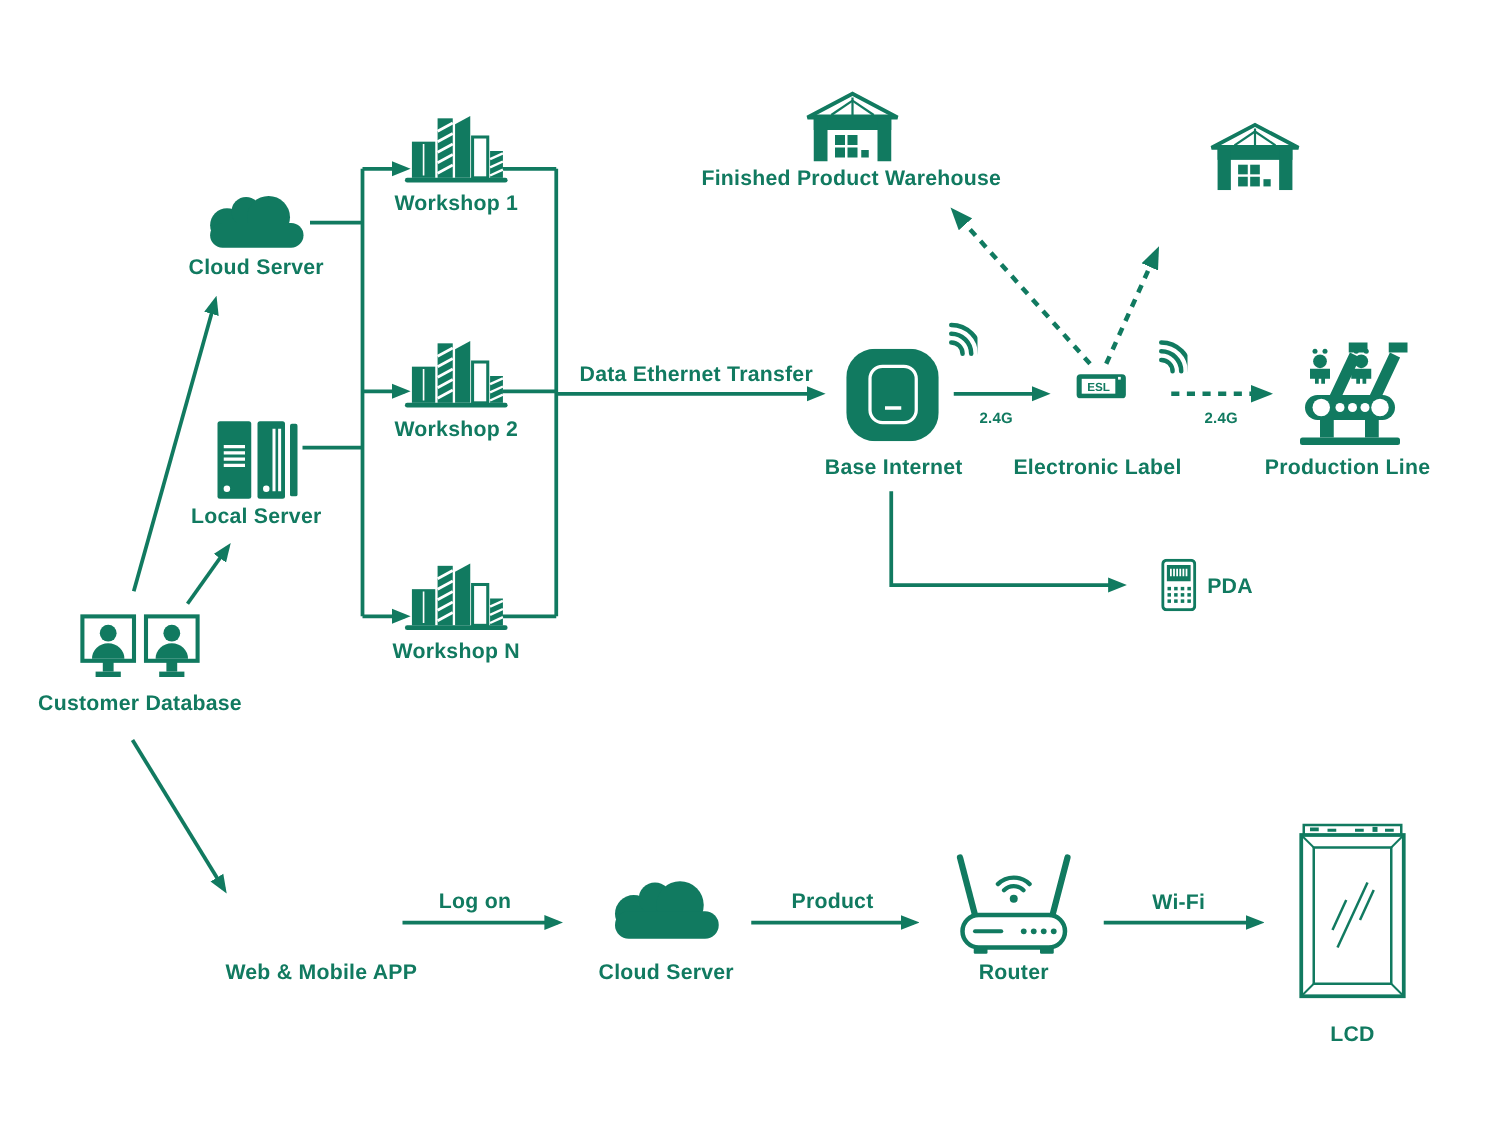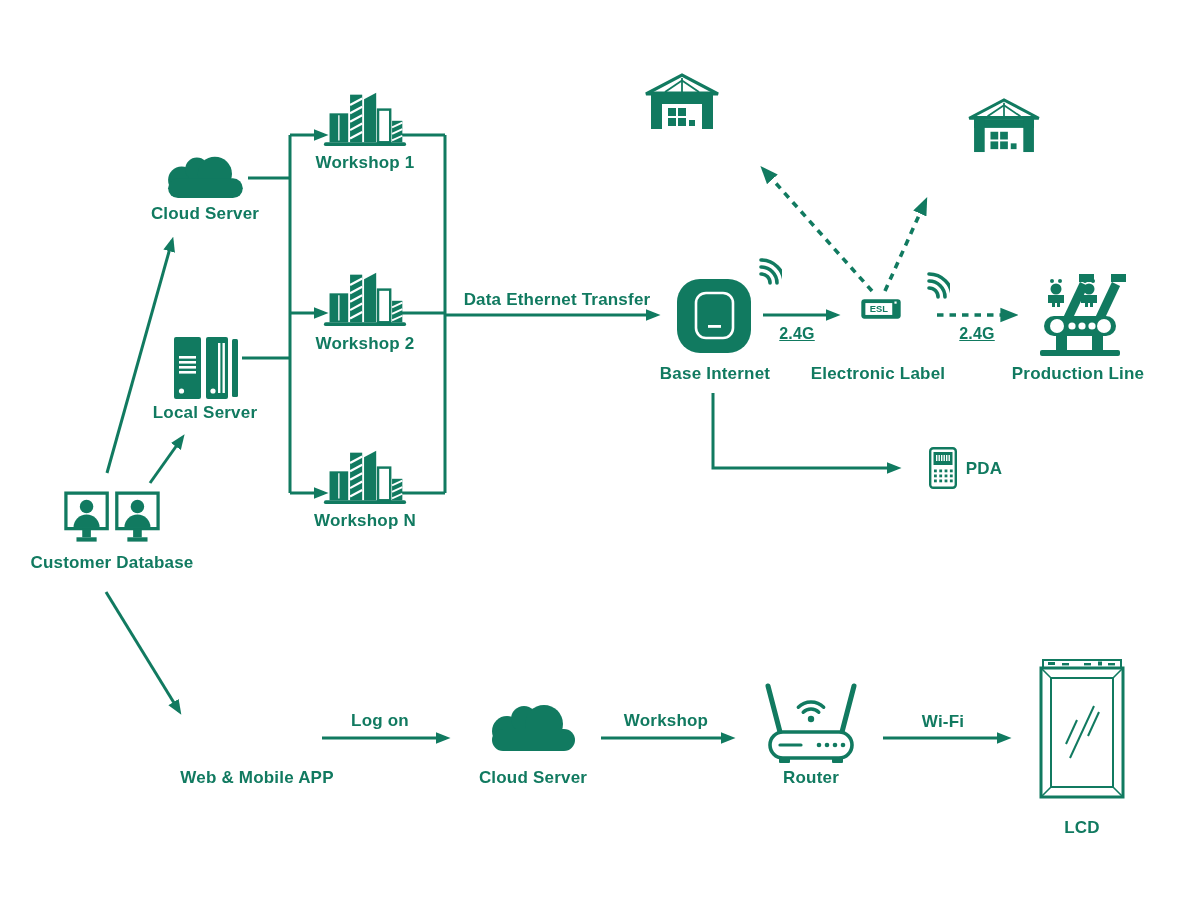--- a/index.html
+++ b/index.html
@@ -4,21 +4,21 @@
 <style>
   :root { --primary:#117A60; --bg:#ffffff; }
   * { margin:0; padding:0; box-sizing:border-box; }
   body { font-family:"Liberation Sans", sans-serif; background:#fff; }
   .canvas { position:relative; width:1200px; height:900px; background:var(--bg); overflow:hidden; }
   #connectors { position:absolute; left:0; top:0; width:1200px; height:900px; color:var(--primary); pointer-events:none; }
   .icon { position:absolute; color:var(--primary); }
   .icon svg { display:block; width:100%; height:100%; fill:currentColor; }
   .label { position:absolute; transform:translate(-50%,-50%); color:var(--primary); font-weight:bold;
            font-size:17px; letter-spacing:.2px; white-space:nowrap; }
-  .label.small { font-size:16px;text-decoration:underline; }
+  .label.small { font-size:12px; }
 </style>
 </head>
 <body>
 
 <div class="canvas">
 
   <svg id="connectors" viewBox="0 0 1200 900">
     <defs>
       <marker id="ah" viewBox="0 0 10 8" refX="7" refY="4" markerWidth="5" markerHeight="4.2" orient="auto">
         <path d="M0 0 L10 4 L0 8 Z" fill="#117A60"></path>
@@ -371,22 +371,23 @@
   <div class="label" style="left:112px; top:563px">Customer Database</div>
   <div class="label" style="left:365px; top:163px">Workshop 1</div>
   <div class="label" style="left:365px; top:344px">Workshop 2</div>
   <div class="label" style="left:365px; top:521px">Workshop N</div>
   <div class="label" style="left:557px; top:300px">Data Ethernet Transfer</div>
   <div class="label" style="left:715px; top:374px">Base Internet</div>
   <div class="label small" style="left:797px; top:334px">2.4G</div>
   <div class="label" style="left:878px; top:374px">Electronic Label</div>
   <div class="label small" style="left:977px; top:334px">2.4G</div>
   <div class="label" style="left:1078px; top:374px">Production Line</div>
+  <div class="label" style="left:681px; top:143px">Finished Product Warehouse</div>
   <div class="label" style="left:984px; top:469px">PDA</div>
   <div class="label" style="left:257px; top:778px">Web &amp; Mobile APP</div>
   <div class="label" style="left:380px; top:721px">Log on</div>
   <div class="label" style="left:533px; top:778px">Cloud Server</div>
-  <div class="label" style="left:666px; top:721px">Workshop</div>
+  <div class="label" style="left:666px; top:721px">Product</div>
   <div class="label" style="left:811px; top:778px">Router</div>
   <div class="label" style="left:943px; top:722px">Wi-Fi</div>
   <div class="label" style="left:1082px; top:828px">LCD</div>
 
 </div>
 
 </body></html>

